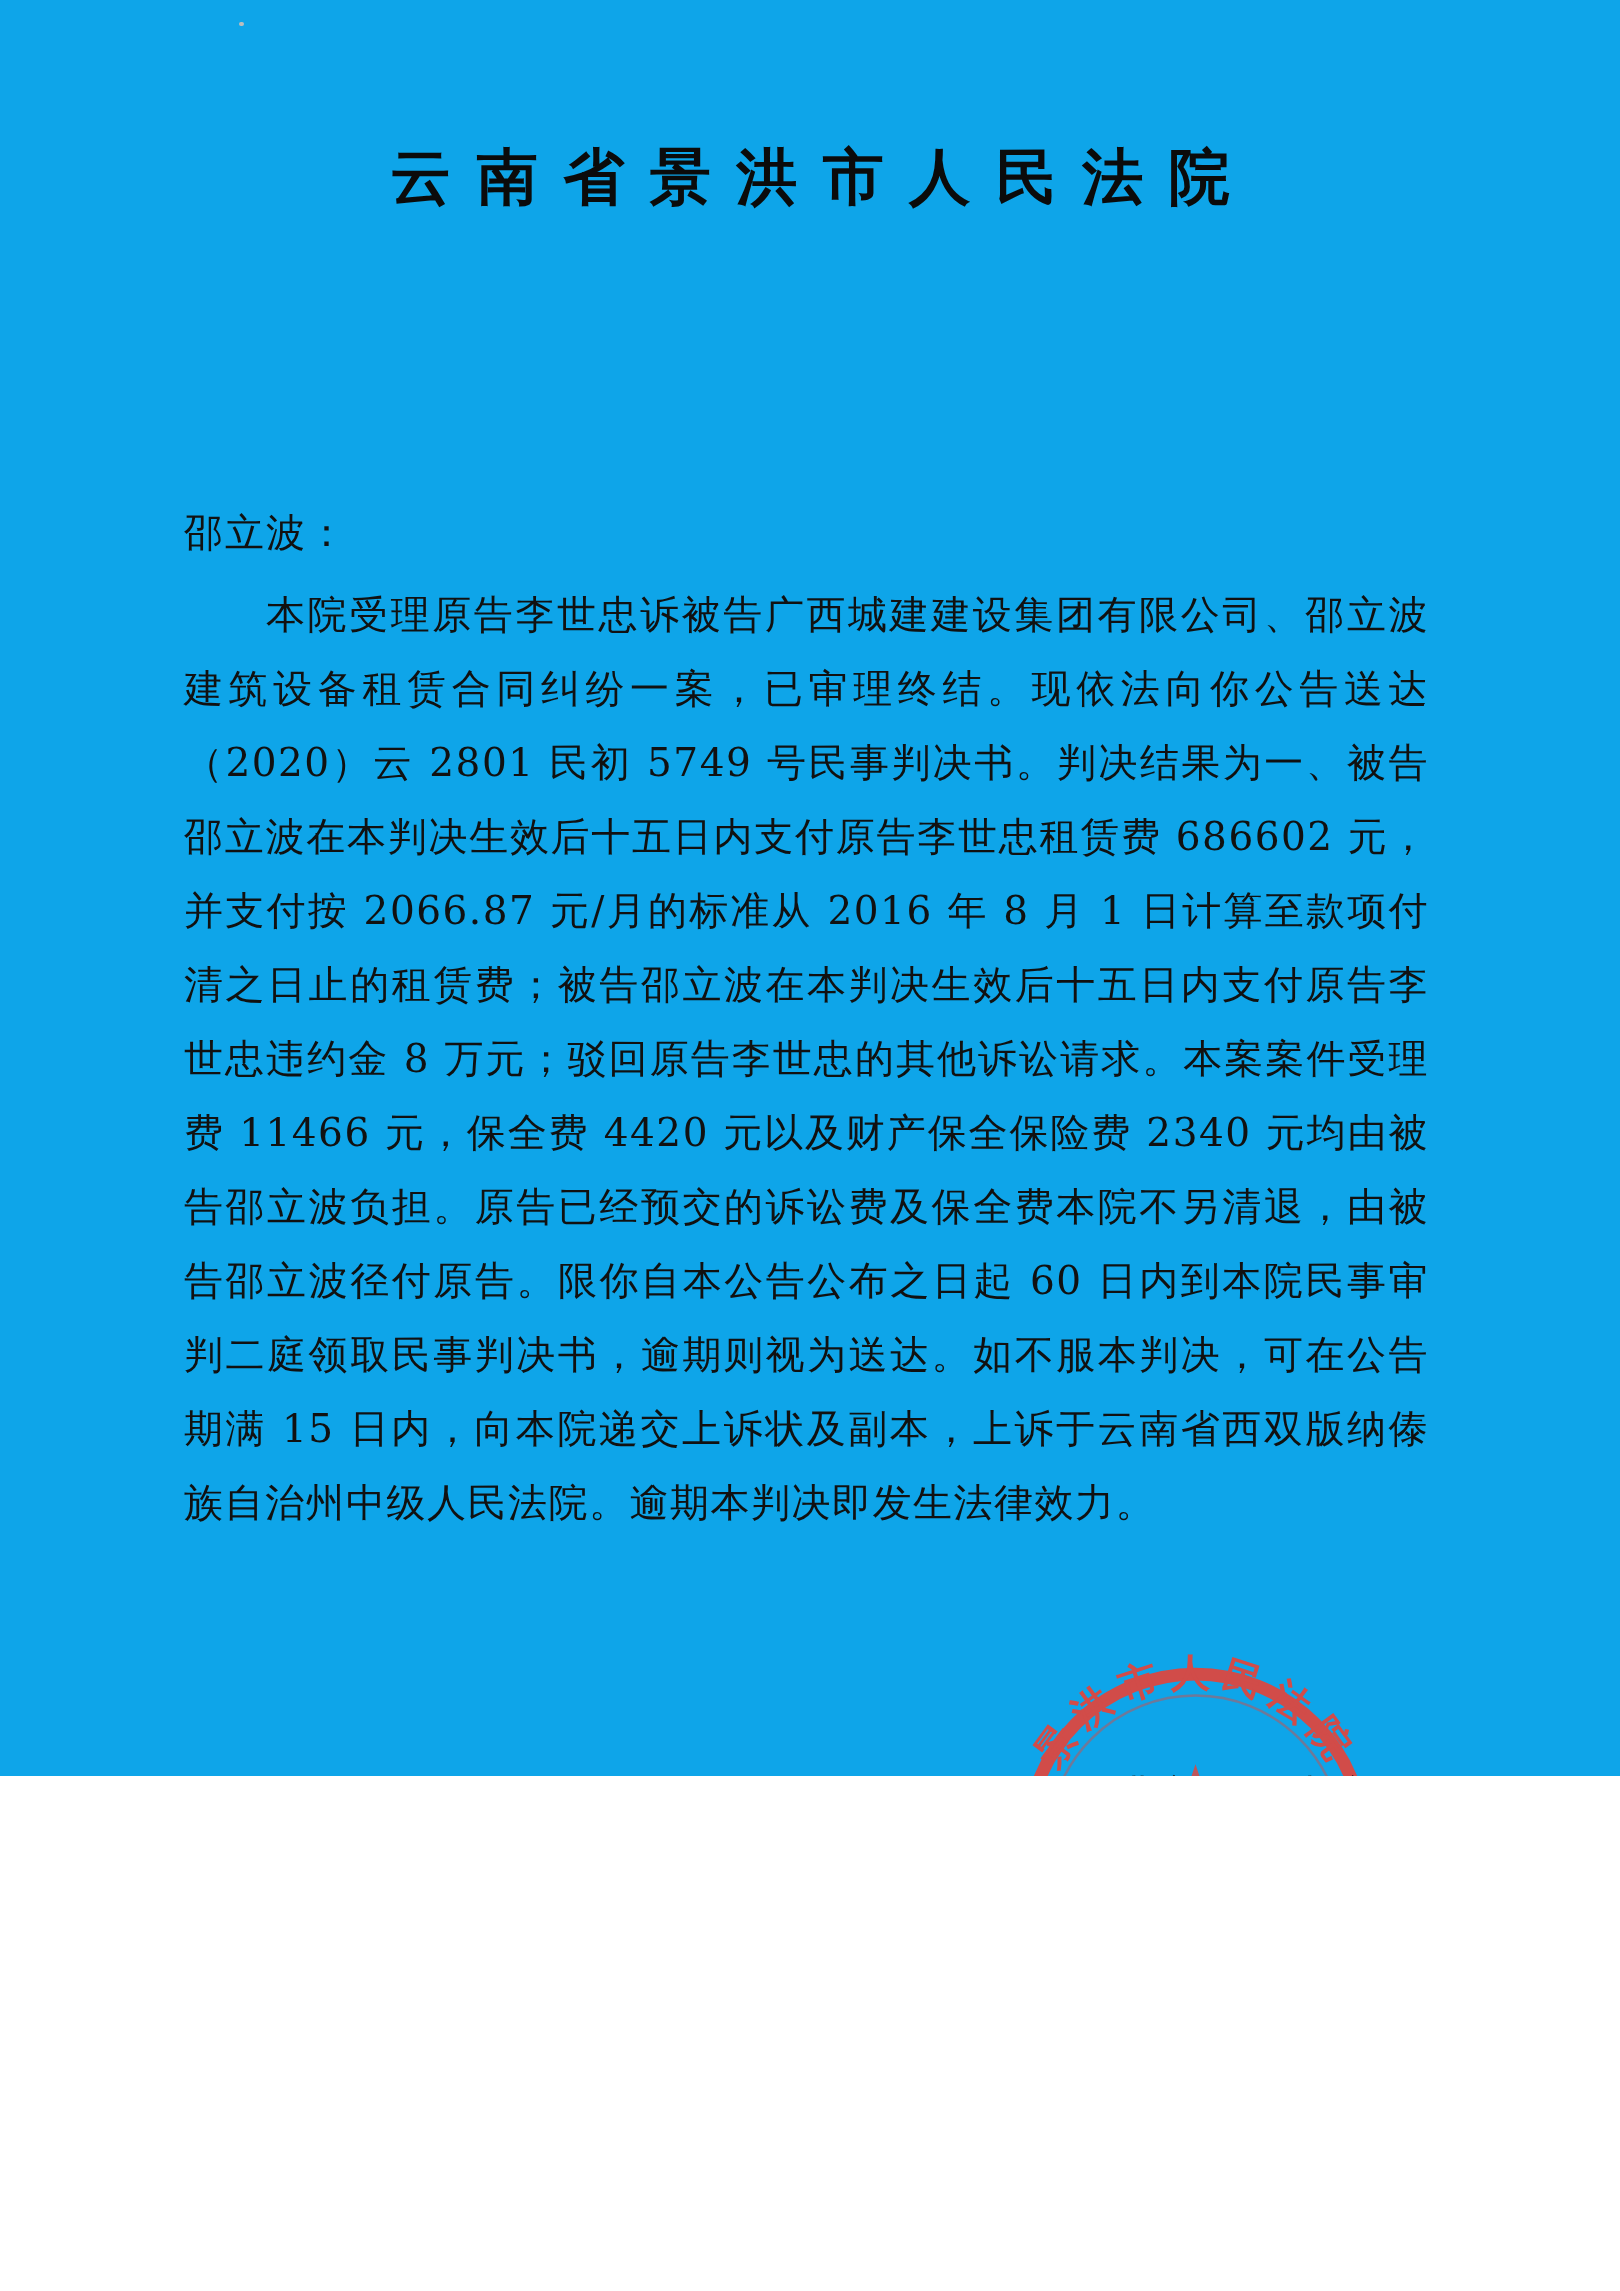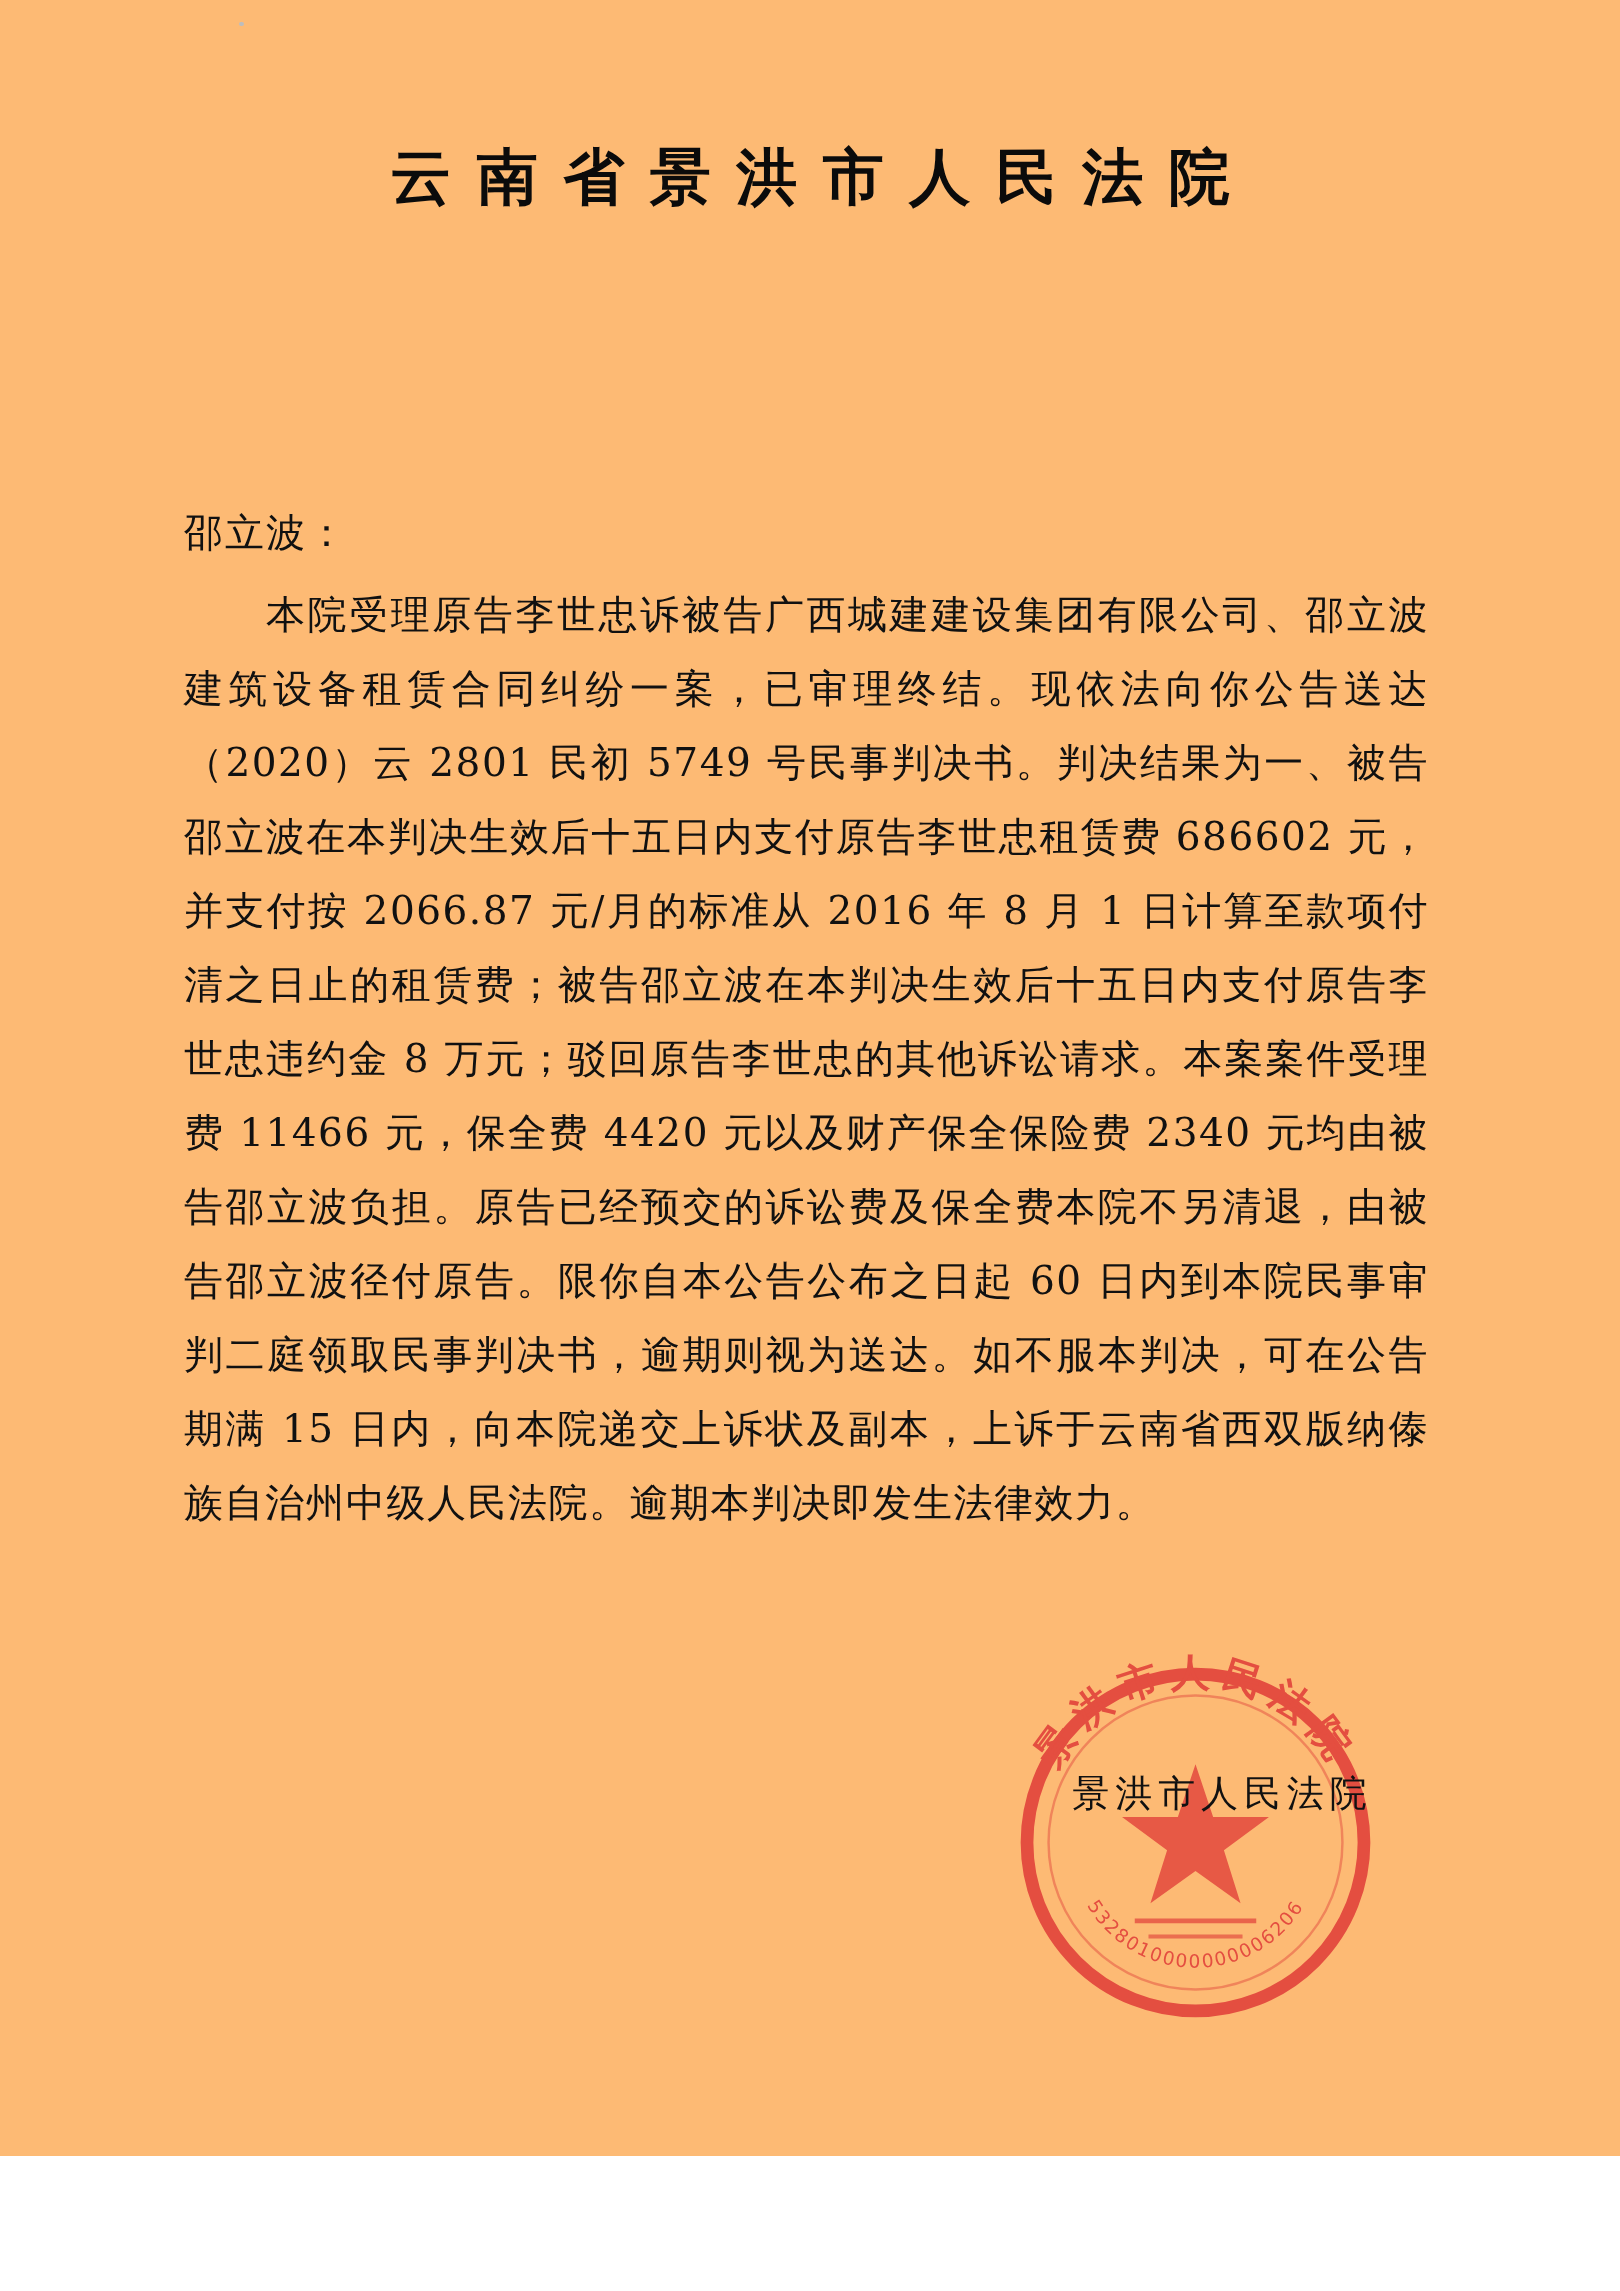--- a/index.html
+++ b/index.html
@@ -7,23 +7,23 @@
     padding: 0;
     background: #ffffff;
   }
   body {
     font-family: "DejaVu Serif", "Liberation Serif", serif;
     color: #111;
   }
   .page {
     position: relative;
     width: 1620px;
-    height: 2156px;
+    height: 1776px;
     margin: 0 auto;
-    background: #fdba74;
+    background: #0ea5e9;
     overflow: hidden;
   }
   .speck {
     position: absolute;
     width: 4.9px;
     height: 4.9px;
     border-radius: 50%;
     background: #bdbdbd;
     left: 239px;
     top: 21.6px;

